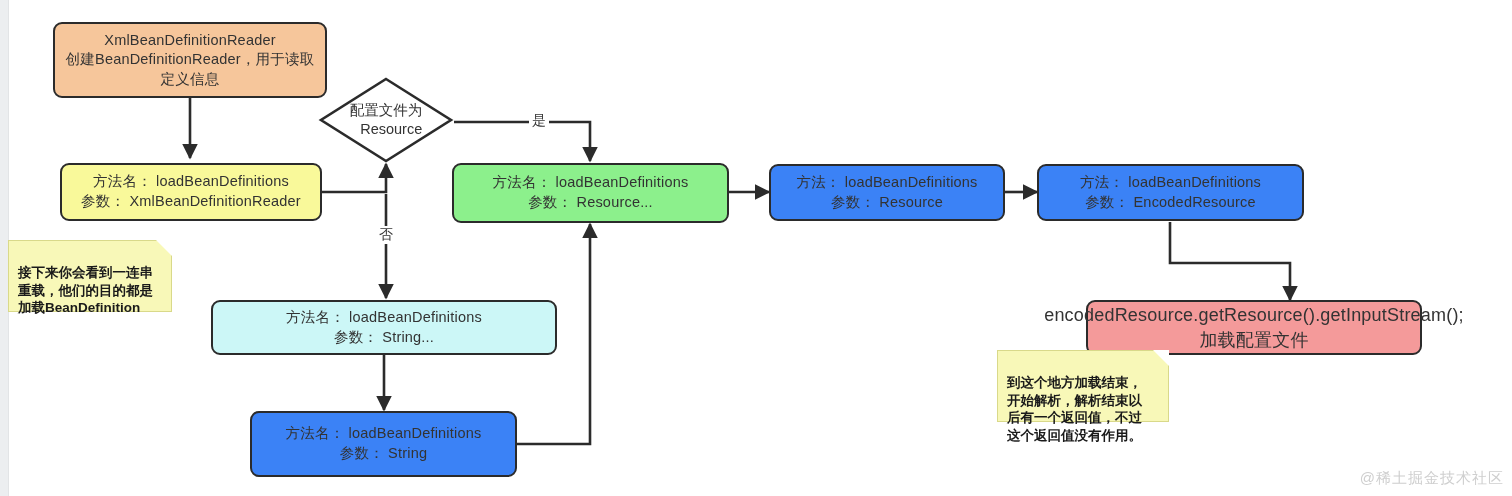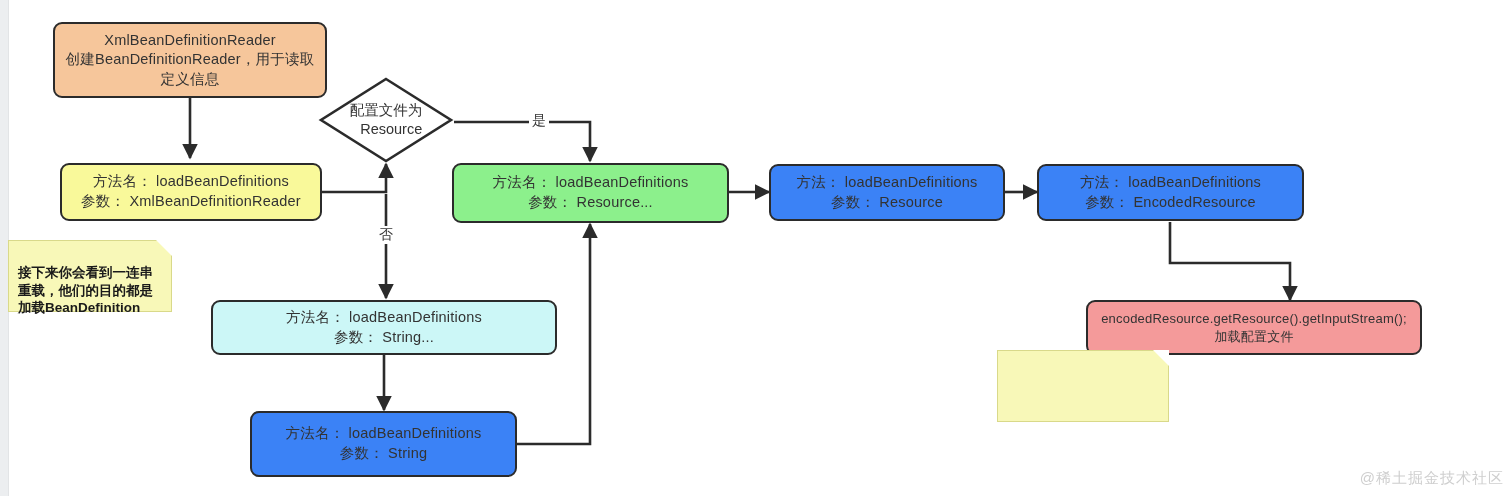--- a/index.html
+++ b/index.html
@@ -147,33 +147,37 @@
 
   <div class="node n-white" style="left:1037px;top:164px;width:267px;height:57px;">方法： loadBeanDefinitions
 参数： EncodedResource</div>
 
   <div class="node n-cyan" style="left:211px;top:300px;width:346px;height:55px;">方法名： loadBeanDefinitions
 参数： String...</div>
 
   <div class="node n-white" style="left:250px;top:411px;width:267px;height:66px;">方法名： loadBeanDefinitions
 参数： String</div>
 
-  <div class="node n-red" style="left:1086px;top:300px;width:336px;height:55px;font-size:13px;">encodedResource.getResource().getInputStream();
+  <div class="node n-red" style="left:1086px;top:300px;width:336px;height:55px;font-size:18px;">encodedResource.getResource().getInputStream();
 加载配置文件</div>
 
   <div class="edge-label" style="left:529px;top:112px;">是</div>
 
   <div class="edge-label" style="left:376px;top:226px;">否</div>
 
   <div class="note" style="left:8px;top:216px;width:164px;height:72px;margin-top:24px;">
     <span>接下来你会看到一连串
 重载，他们的目的都是
 加载BeanDefinition</span>
     <span class="fold" style="right:-1px;top:-1px;border-left:16px solid transparent;border-top:16px solid #ffffff;"></span>
   </div>
 
   <div class="note" style="left:997px;top:350px;width:172px;height:72px;">
+    <span>到这个地方加载结束，
+开始解析，解析结束以
+后有一个返回值，不过
+这个返回值没有作用。</span>
     <span class="fold" style="right:-1px;top:-1px;border-left:16px solid transparent;border-top:16px solid #ffffff;"></span>
   </div>
 
   <div class="watermark">@稀土掘金技术社区</div>
 
 </div>
 
 </body></html>

